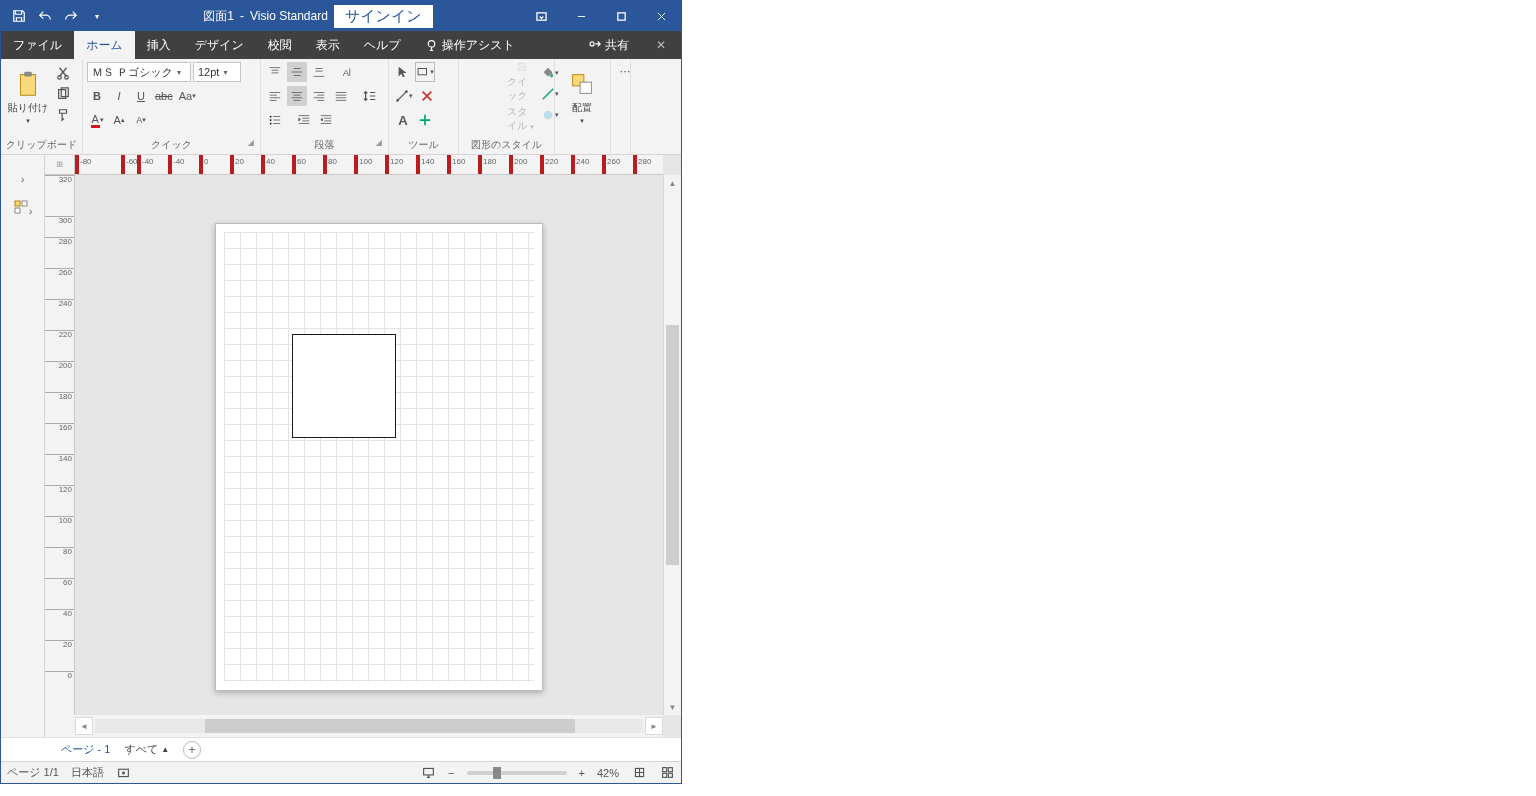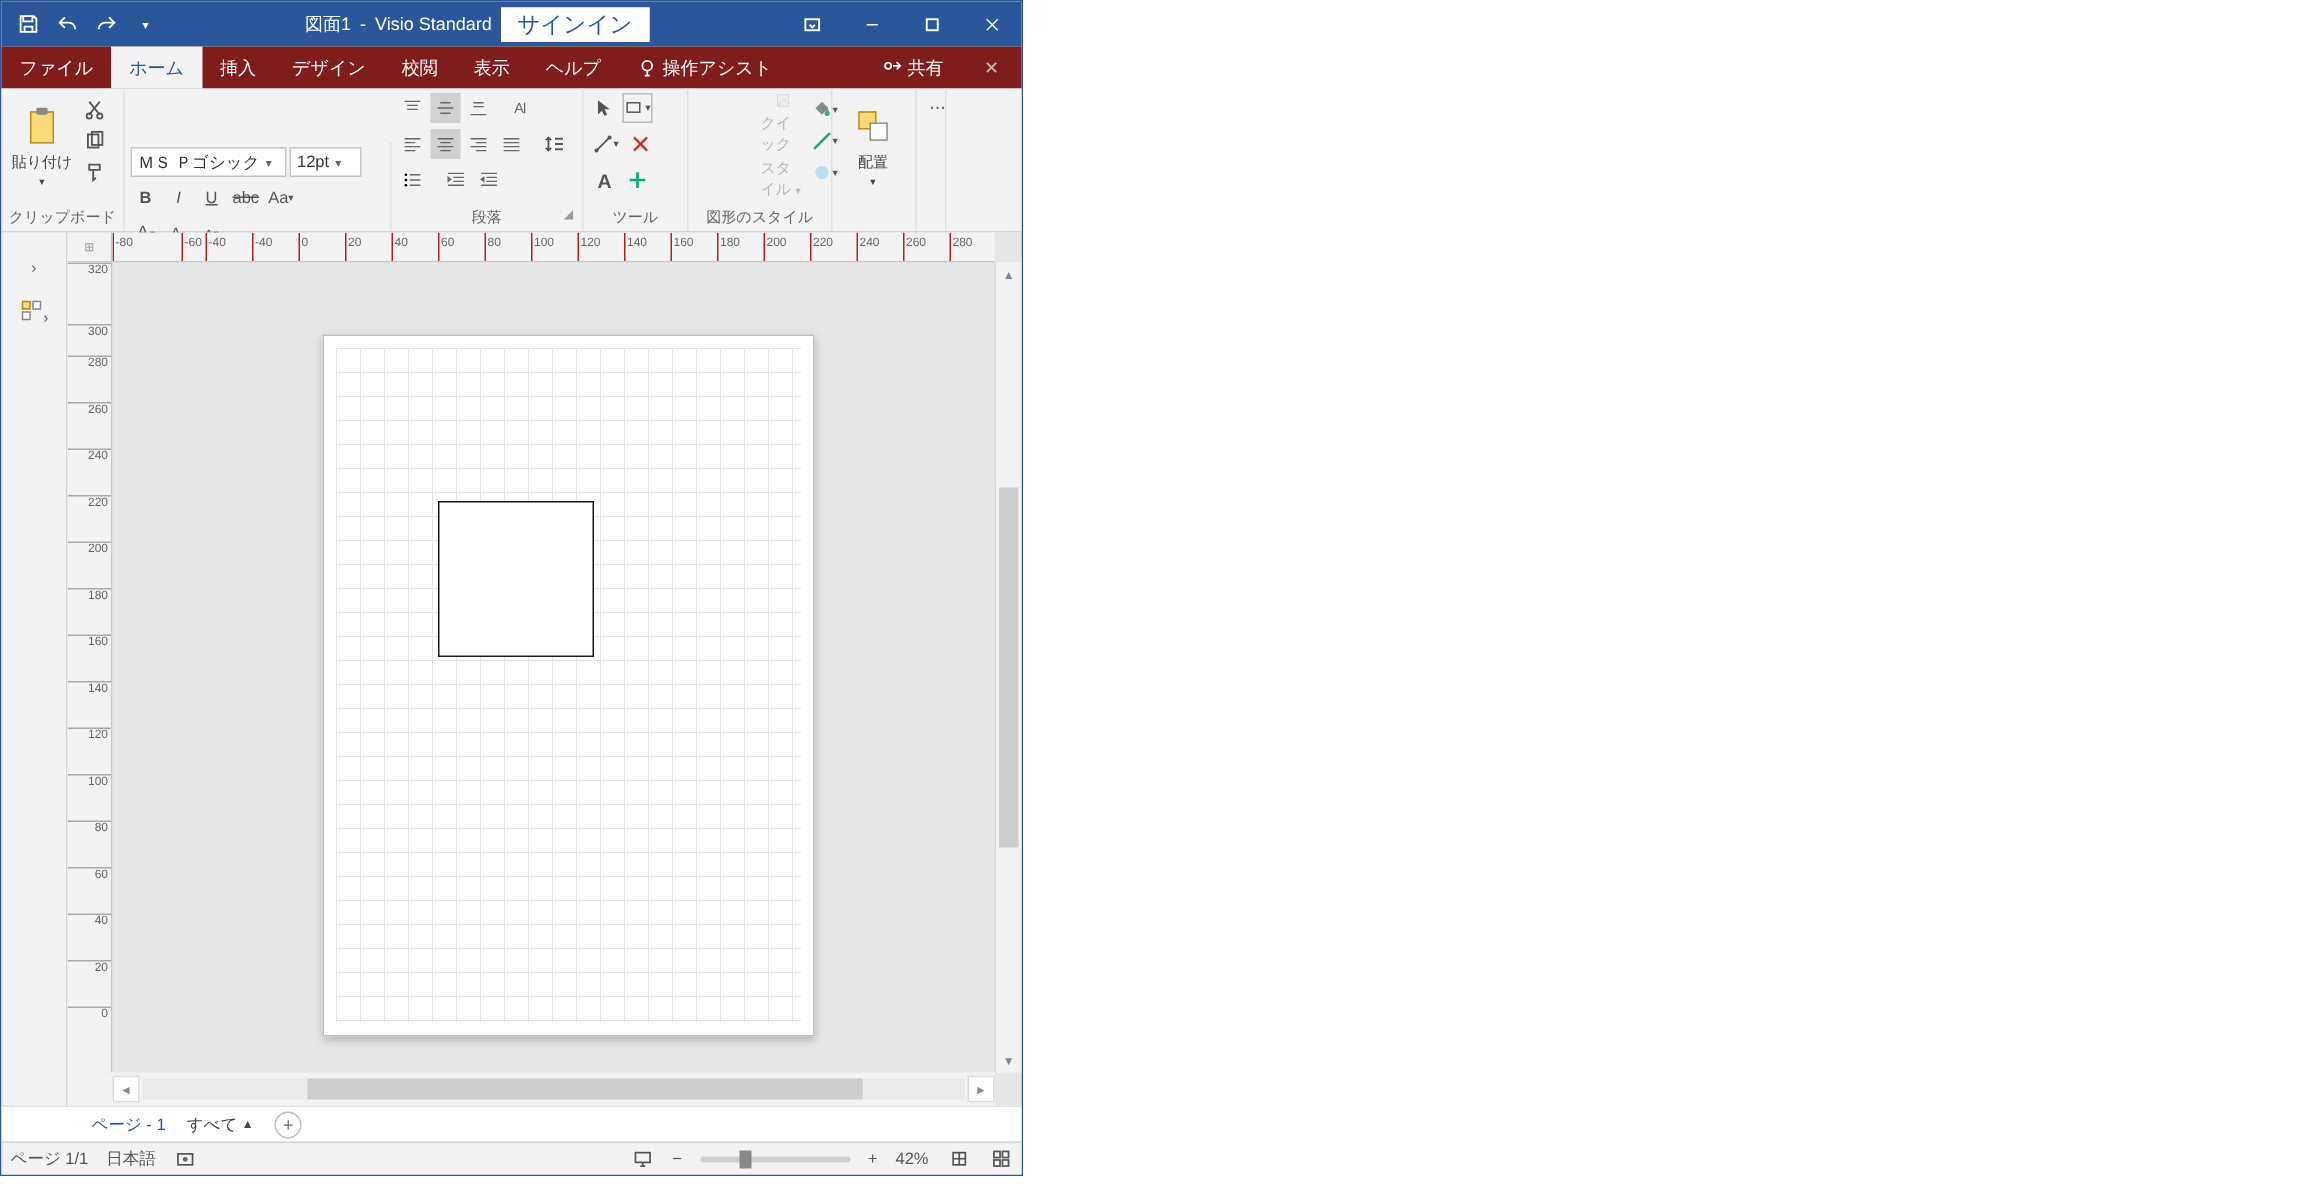--- a/index.html
+++ b/index.html
@@ -11,21 +11,21 @@
 .qat { display: flex; align-items: center; gap: 2px; padding: 0 6px; }
 .qat-btn { width: 24px; height: 24px; display: flex; align-items: center; justify-content: center; color: #fff; }
 .qat-btn svg { width: 14px; height: 14px; }
 .title-center { flex: 1; text-align: center; display: flex; justify-content: center; align-items: center; gap: 6px; }
 .signin-btn { background: #fff; color: #2b579a; padding: 1px 10px; font-size: 15px; border: 1px solid #fff; }
 .win-ctrl { display: flex; }
 .win-btn { width: 40px; height: 30px; display: flex; align-items: center; justify-content: center; color: #fff; }
 .win-btn svg { width: 11px; height: 11px; }
 
 
-.tabs { height: 28px; background: #7f1d1d; display: flex; align-items: stretch; color: #fff; font-size: 12px; }
+.tabs { height: 28px; background: #404040; display: flex; align-items: stretch; color: #fff; font-size: 12px; }
 .tab { padding: 0 12px; display: flex; align-items: center; }
 .tab.active { background: #f3f3f3; color: #2b579a; }
 .tab.tell { display: flex; align-items: center; gap: 4px; }
 .share-tab { margin-left: auto; padding: 0 12px; display: flex; align-items: center; gap: 4px; }
 .tab-close { width: 40px; display:flex; align-items:center; justify-content:center; color:#bbb;}
 
 
 .ribbon { background: #f3f3f3; border-bottom: 1px solid #d4d4d4; display: flex; height: 96px; font-size: 11px; }
 .group { border-right: 1px solid #e1e1e1; display: flex; flex-direction: column; padding: 2px 4px 0 4px; }
 .group-body { flex: 1; display: flex; align-items: flex-start; gap: 2px; }
@@ -42,21 +42,21 @@
 .sep-v { width:1px; background:#e1e1e1; margin:2px 2px;}
 
 
 .workarea { flex: 1; display: flex; background: #e6e6e6; position: relative; overflow: hidden; }
 .left-strip { width: 44px; background: #f3f3f3; border-right: 1px solid #d4d4d4; display:flex; flex-direction:column; align-items:center; padding-top:18px; gap:14px; font-size:11px; color:#666;}
 .ruler-corner { position:absolute; left:44px; top:0; width:30px; height:20px; background:#f3f3f3; border-right:1px solid #c8c8c8; border-bottom:1px solid #c8c8c8; font-size:8px; display:flex; align-items:center; justify-content:center; color:#999;}
 .h-ruler { position:absolute; left:74px; right:18px; top:0; height:20px; background:#f3f3f3; border-bottom:1px solid #c8c8c8; font-size:8px; color:#666; overflow:hidden;}
 .h-ruler .ticks{ position:relative; height:100%;}
 .v-ruler { position:absolute; left:44px; top:20px; bottom:22px; width:30px; background:#f3f3f3; border-right:1px solid #c8c8c8; font-size:8px; color:#666; overflow:hidden;}
 .v-ruler .ticks{ position:relative; width:100%;}
-.htick{position:absolute; top:0; height:100%; border-left:1px solid #b91c1c; padding-left:1px; line-height:10px; padding-top:2px;}
+.htick{position:absolute; top:0; height:100%; border-left:4px solid #b91c1c; padding-left:1px; line-height:10px; padding-top:2px;}
 .vtick{position:absolute; left:0; width:100%; border-top:1px solid #aaa; text-align:right; padding-right:2px; line-height:8px;}
 .canvas-scroll { position:absolute; left:74px; right:18px; top:20px; bottom:22px; background:#e6e6e6; overflow:hidden;}
 .vscroll { position:absolute; right:0; top:20px; bottom:22px; width:18px; background:#f3f3f3; border-left:1px solid #d9d9d9;}
 .vscroll .thumb{position:absolute; left:2px; right:2px; top:150px; height:240px; background:#cdcdcd;}
 .vscroll .arrow{position:absolute; left:0; right:0; height:16px; display:flex; align-items:center; justify-content:center; color:#888; font-size:8px;}
 .hscroll-row { position:absolute; left:44px; right:18px; bottom:0; height:22px; background:#f3f3f3; display:flex; align-items:center;}
 .hscroll-row .arrow{width:18px; height:18px; display:flex;align-items:center;justify-content:center;color:#888;font-size:8px; border:1px solid #d9d9d9; background:#fff;}
 .hscroll-row .track{flex:1; height:14px; margin:0 2px; background:#e9e9e9; position:relative;}
 .hscroll-row .thumb{position:absolute; left:110px; width:370px; top:0; bottom:0; background:#cdcdcd;}
 
@@ -193,21 +193,21 @@
           <div class="rb-btn">
               <svg viewBox="0 0 16 16">
                 <path class="icon-stroke" d="M4 2h8v4H4zM7 6v8l2-2"></path>
               </svg>
             </div>
         </div>
       </div>
       <div class="group-label"><span>クリップボード</span></div>
     </div>
 
-    <div class="group" style="width:178px;margin-top:36px;">
+    <div class="group" style="width:178px;">
       <div class="group-body col" style="gap:2px;">
         <div class="row">
           <div class="combo" style="width:104px;">
               <span>ＭＳ Ｐゴシック</span>
               <span class="caret">▾</span>
             </div>
           <div class="combo" style="width:48px;">
               <span>12pt</span>
               <span class="caret">▾</span>
             </div>

